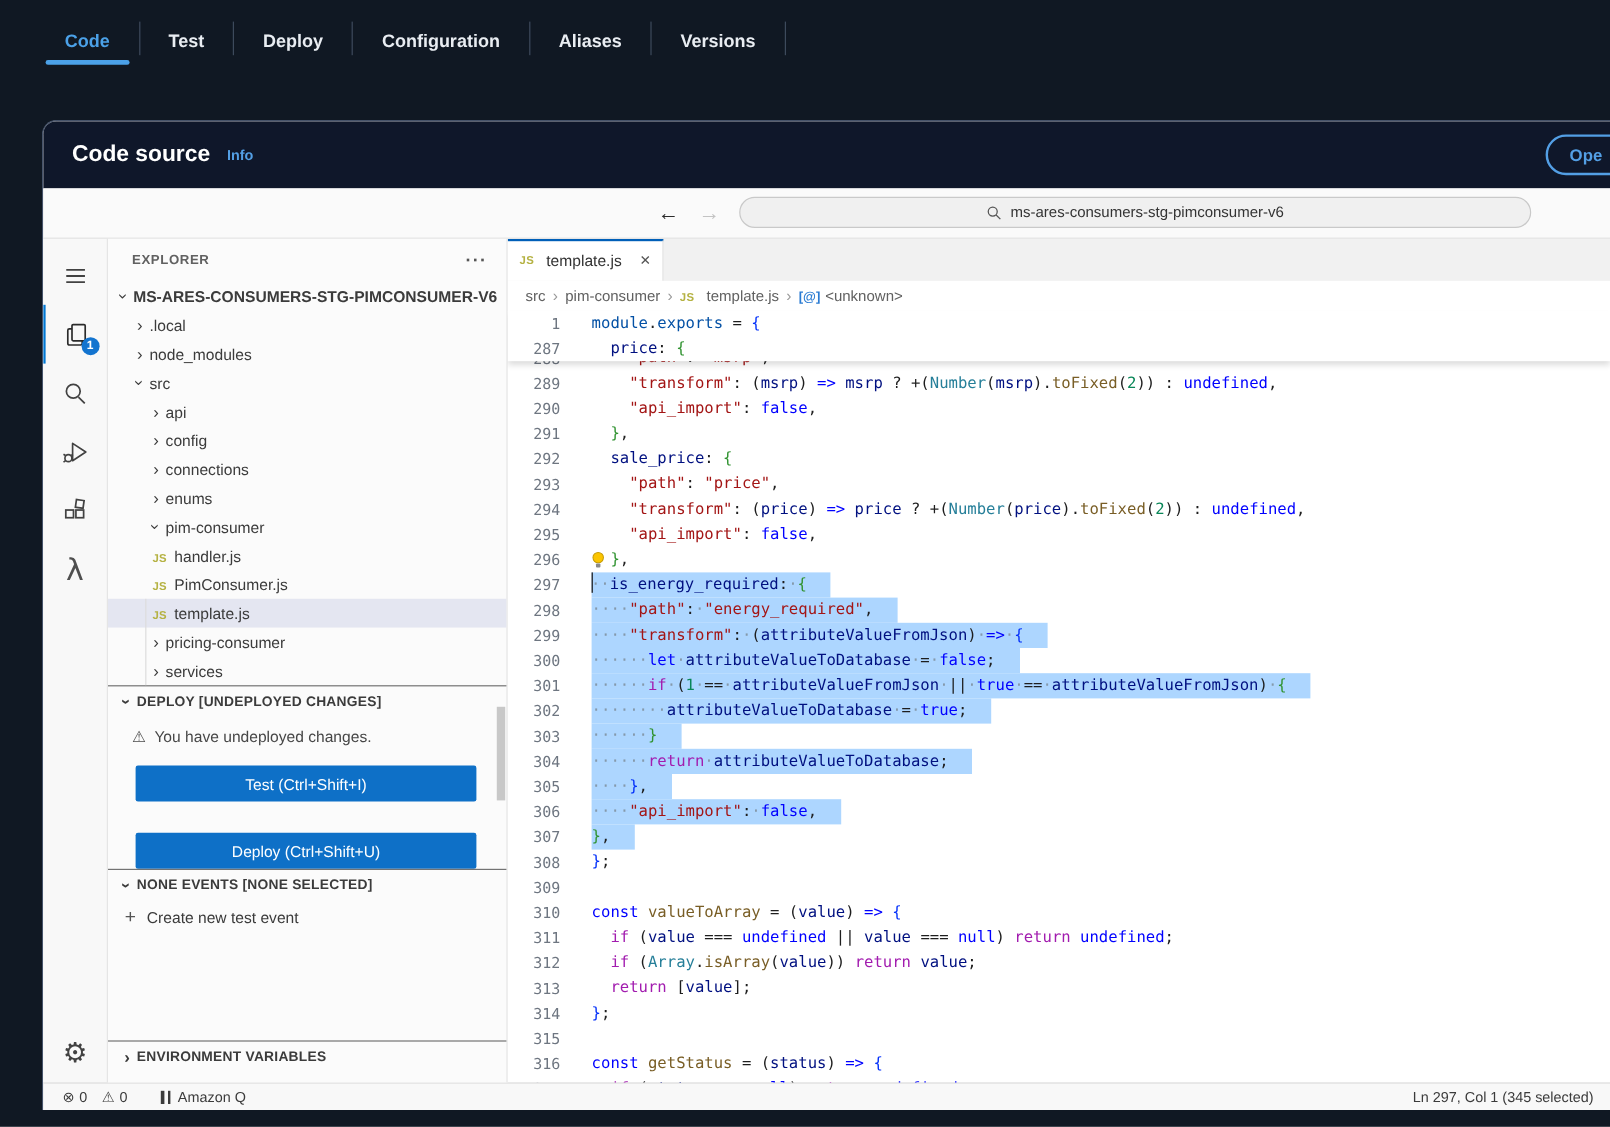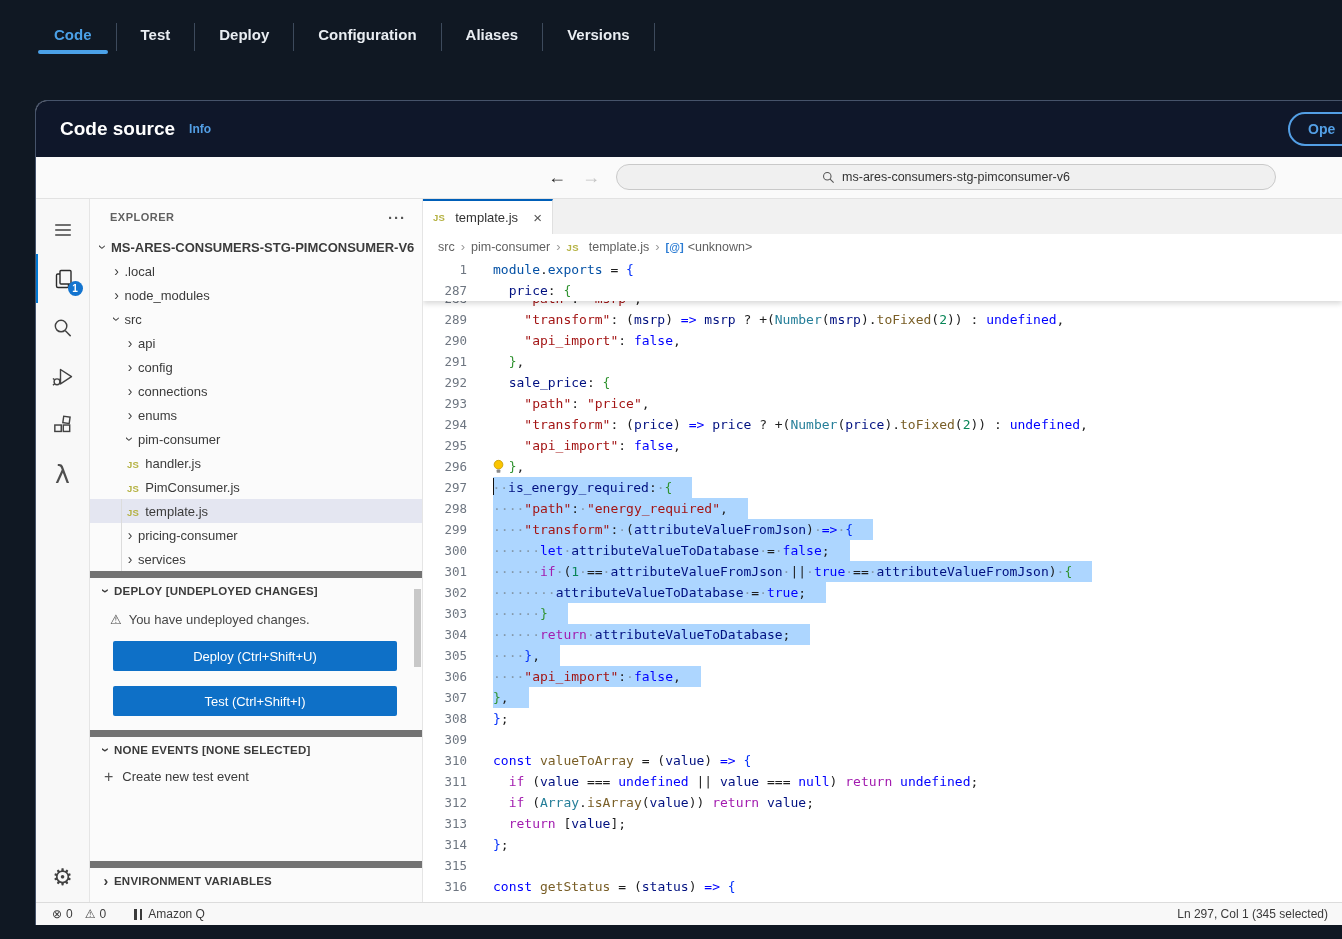--- a/index.html
+++ b/index.html
@@ -3,21 +3,21 @@
 <meta charset="utf-8">
 <style>
   html,body{margin:0;padding:0;}
   body{
     width:1342px;height:939px;position:relative;overflow:hidden;
     background:#101823;font-family:"Liberation Sans",sans-serif;
     -webkit-font-smoothing:antialiased;
   }
   
   .top-nav{position:absolute;top:0;left:0;right:0;height:62px;padding:18px 0 0 30px;}
-  .tabs{display:flex;align-items:flex-end;}
+  .tabs{display:flex;align-items:flex-start;}
   .tab{position:relative;padding:8px 24px;font-size:15px;font-weight:bold;color:#e9edf2;cursor:pointer;}
   .tab.active{color:#4ba1e8;}
   .tab.active::after{content:"";position:absolute;left:8px;right:8px;bottom:-3px;height:4px;border-radius:2px;background:#4ba1e8;}
   .tab-sep{width:1px;height:28px;background:#3d4a5c;}
   
   .panel{
     position:absolute;left:35px;top:100px;right:0;bottom:14px;
     background:#ffffff;border:1px solid #46536a;border-right:none;border-bottom:none;
     border-top-left-radius:12px;overflow:hidden;display:flex;flex-direction:column;
   }
@@ -53,21 +53,21 @@
   .explorer-actions{margin-left:auto;font-size:15px;color:#555;letter-spacing:1px;cursor:pointer;}
   .tree{flex:0 0 auto;position:relative;}
   .tree-row{height:24px;display:flex;align-items:center;font-size:13px;cursor:pointer;white-space:nowrap;}
   .tree-row.selected{background:#e4e6f1;}
   .tree-row.root .tree-label{font-weight:bold;}
   .chev{width:16px;flex:0 0 auto;text-align:center;font-size:14px;color:#3b3b3b;display:inline-block;}
   .chev.down{transform:rotate(90deg);}
   .jsb{display:inline-block;color:#b5b243;font-weight:bold;font-size:9.5px;margin-right:6px;letter-spacing:.3px;}
   .indent-guide{position:absolute;left:31px;top:264px;height:72px;width:1px;background:#dcdcdc;}
   .section-header{height:26px;display:flex;align-items:center;font-size:11.5px;font-weight:bold;color:#3b3b3b;
-    border-top:7px solid #737373;padding-left:8px;flex:0 0 auto;cursor:pointer;letter-spacing:.2px;}
+    border-top:1px solid #737373;padding-left:8px;flex:0 0 auto;cursor:pointer;letter-spacing:.2px;}
   .warn-row{display:flex;align-items:center;gap:7px;font-size:13px;color:#474747;padding:8px 0 2px 20px;flex:0 0 auto;}
   .warn-glyph{font-size:13px;color:#4a4a4a;}
   .side-btn{display:block;margin:12px 25px 0 23px;height:30px;line-height:30px;background:#0e70c7;border:none;border-radius:2px;
     color:#ffffff;font-size:13px;text-align:center;width:284px;cursor:pointer;font-family:"Liberation Sans",sans-serif;}
   .side-btn.test{margin-top:15px;margin-bottom:14px;}
   .create-row{display:flex;align-items:center;gap:9px;height:27px;padding-left:14px;font-size:13px;color:#3b3b3b;cursor:pointer;flex:0 0 auto;}
   .plus-glyph{font-size:16px;color:#555;}
   .side-spacer{flex:1;}
   .env-header{margin-bottom:8px;}
   .side-scrollthumb{position:absolute;right:1px;top:390px;width:7px;height:78px;background:#c8c8c8;cursor:pointer;}
@@ -257,22 +257,22 @@
         </div>
 
       <div class="section-header">
         <span class="chev down">›</span>
         <span>DEPLOY [UNDEPLOYED CHANGES]</span>
       </div>
       <div class="warn-row">
         <span class="warn-glyph">⚠</span>
         <span>You have undeployed changes.</span>
       </div>
+      <button class="side-btn test">Test (Ctrl+Shift+I)</button>
       <button class="side-btn">Deploy (Ctrl+Shift+U)</button>
-      <button class="side-btn test">Test (Ctrl+Shift+I)</button>
 
       <div class="section-header">
         <span class="chev down">›</span>
         <span>NONE EVENTS [NONE SELECTED]</span>
       </div>
       <div class="create-row">
         <span class="plus-glyph">+</span>
         <span>Create new test event</span>
       </div>
 

